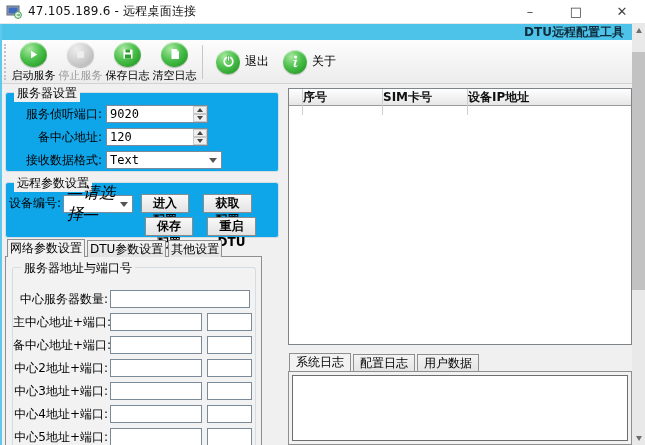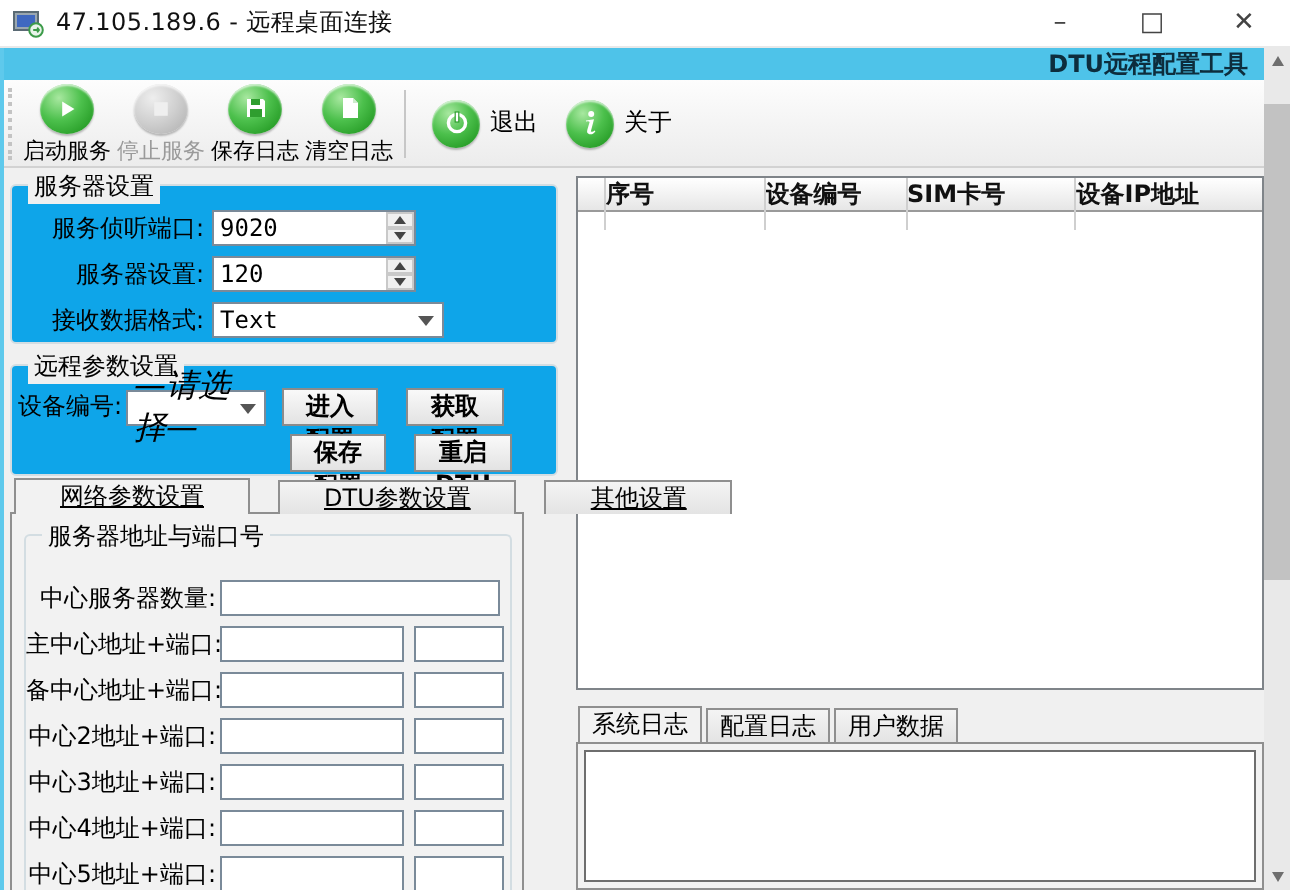--- a/index.html
+++ b/index.html
@@ -60,22 +60,22 @@
     font-family:"DejaVu Sans Mono","Liberation Mono",monospace;font-size:12px;padding:0 16px 0 3px;cursor:default;}
   .combo .caret{position:absolute;right:4px;top:6px;width:0;height:0;
     border-left:4px solid transparent;border-right:4px solid transparent;border-top:5px solid #555;}
 
   .btn{height:19px;background:linear-gradient(#f9f9f9,#e3e3e3);border:1px solid #8b8b8b;
     font-size:12px;font-weight:bold;color:#000;padding:0 6px;cursor:default;
     font-family:"DejaVu Sans","Liberation Sans",sans-serif;}
 
   
   .ptabs{position:absolute;left:7px;top:240px;display:flex;z-index:3;}
-  .ptab{height:17px;line-height:16px;padding:0 22px;border:1px solid #8f8f8f;border-bottom:none;
-    background:linear-gradient(#f4f4f4,#e4e4e4);font-size:12px;margin-right:14px;cursor:default;text-decoration:underline;}
+  .ptab{height:17px;line-height:16px;padding:0 2px;border:1px solid #8f8f8f;border-bottom:none;
+    background:linear-gradient(#f4f4f4,#e4e4e4);font-size:12px;margin-right:2px;cursor:default;}
   .ptab.active{height:18px;margin-top:-1px;background:#f2f2f2;position:relative;z-index:4;}
   .tabpanel{position:absolute;left:5px;top:256px;width:257px;height:189px;
     border:1px solid #8f8f8f;border-bottom:none;background:#f2f2f2;z-index:2;}
 
   .addr-row{display:flex;align-items:center;height:18px;margin:0 0 5px 0;}
   .addr-label{width:95px;text-align:right;font-size:12px;white-space:nowrap;}
   .addr-input{width:92px;margin-left:2px;}
   .addr-input.wide{width:140px;}
   .port-input{width:45px;margin-left:5px;}
 
@@ -215,21 +215,21 @@
               <span class="tri-up"></span>
             </span>
           <span class="spin-down">
               <span class="tri-down"></span>
             </span>
         </span>
       </span>
     </div>
 
     <div class="frow" style="left:0;top:35px;width:270px;">
-      <span class="flabel" style="width:96px;">服务器设置:</span>
+      <span class="flabel" style="width:96px;">备中心地址:</span>
       <span class="spin-wrap" style="margin-left:4px;">
         <input class="tbx" style="width: 102px;" value="120">
         <span class="spin-btns">
           <span class="spin-up">
               <span class="tri-up"></span>
             </span>
           <span class="spin-down">
               <span class="tri-down"></span>
             </span>
         </span>
@@ -310,21 +310,20 @@
         <input class="tbx addr-input" style="">
         <input class="tbx port-input" style="">
       </div>
     </div>
   </div>
 
   <div class="dev-table">
     <div class="dev-head">
       <div class="dev-col" style="width:14px;"></div>
       <div class="dev-col" style="width:80px;">序号</div>
-      <div class="dev-col" style="width:71px;">设备编号</div>
       <div class="dev-col" style="width:85px;">SIM卡号</div>
       <div class="dev-col" style="width:93px;border-right:none;">设备IP地址</div>
     </div>
     <div style="height:240px;background:#fff;"></div>
   </div>
 
   <div class="ltabs">
     <div class="ltab active">系统日志</div>
     <div class="ltab">配置日志</div>
     <div class="ltab">用户数据</div>

